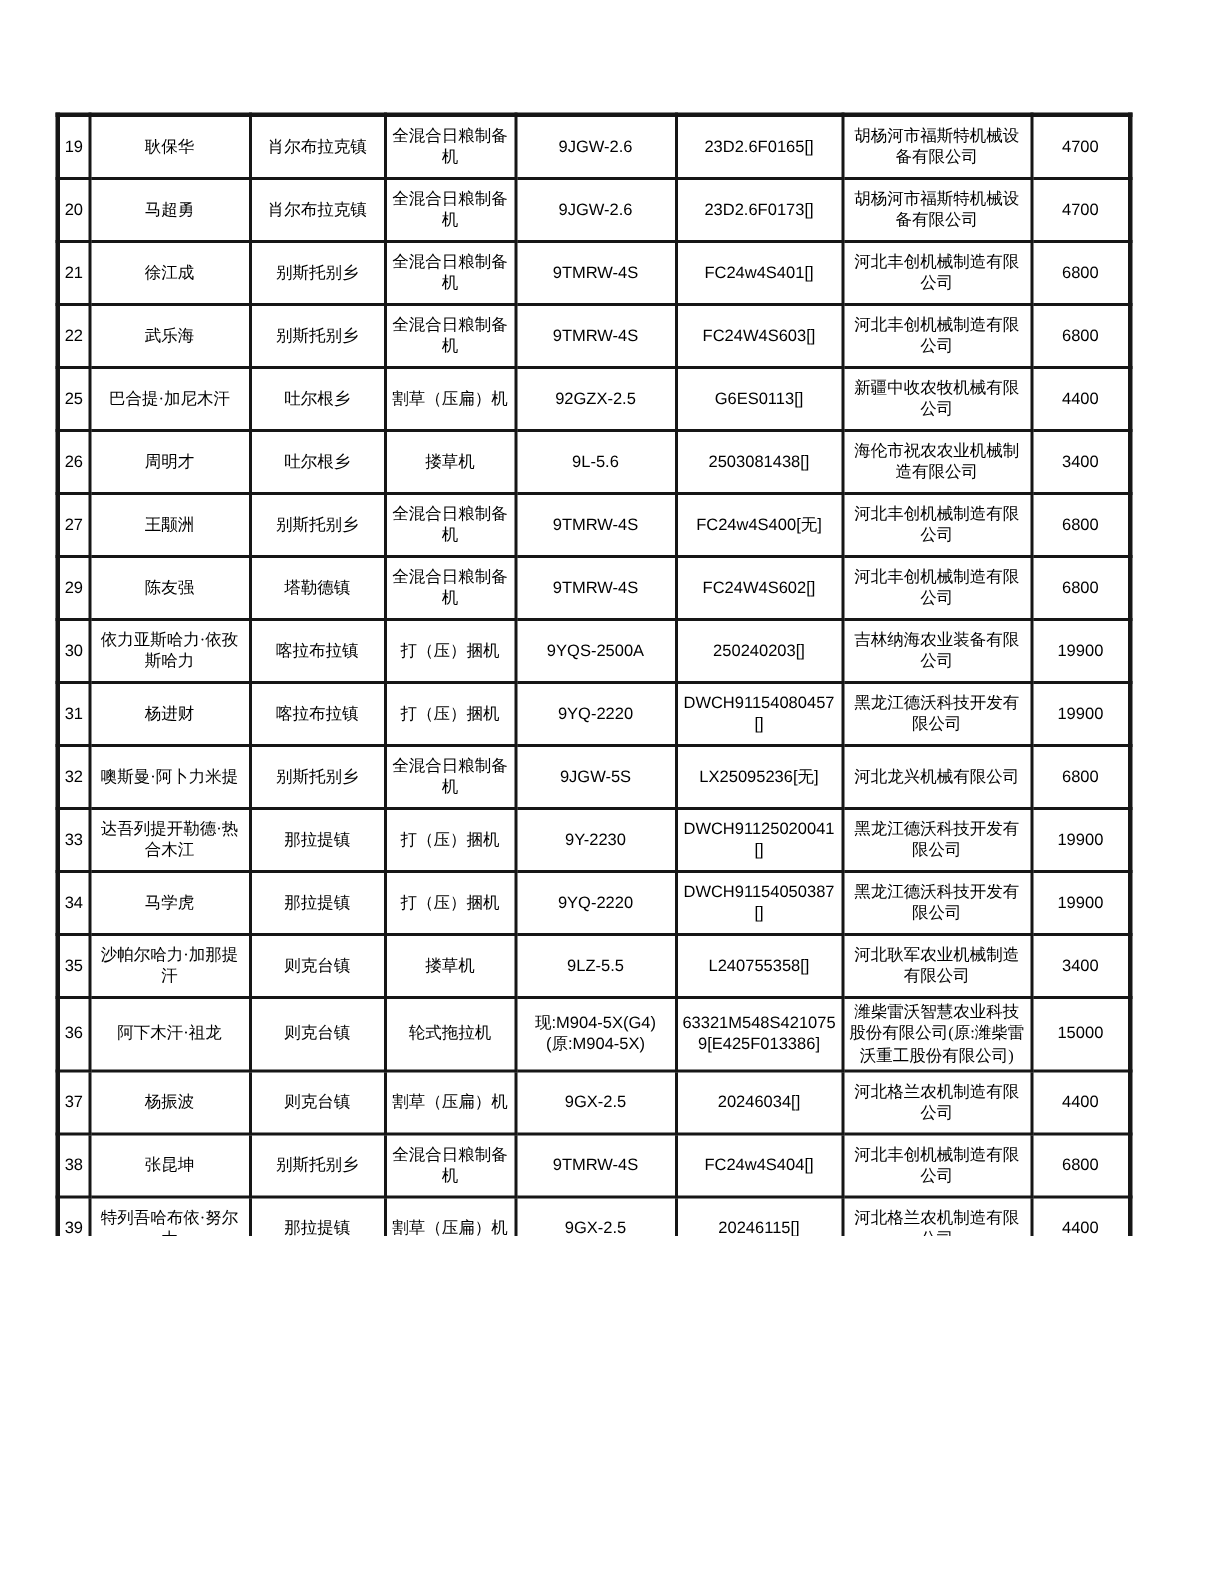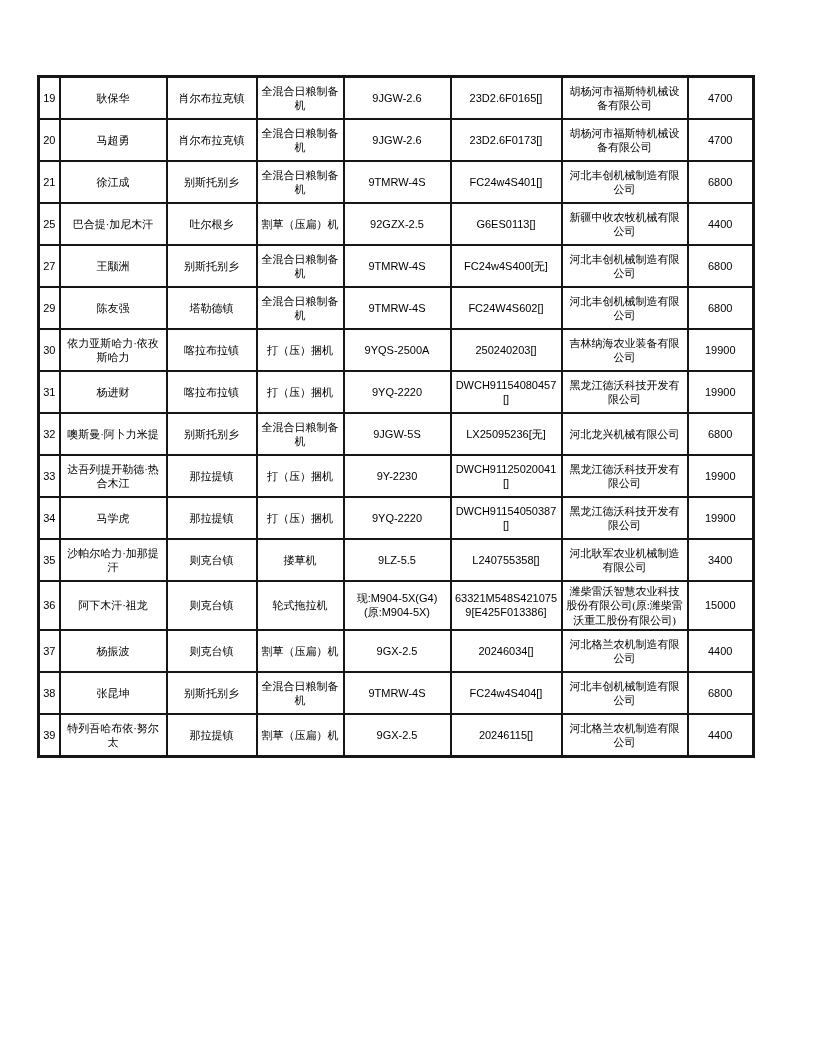--- a/index.html
+++ b/index.html
@@ -96,30 +96,50 @@
           <td class="cell-no">21</td>
           <td class="cell-name">徐江成</td>
           <td class="cell-town">别斯托别乡</td>
           <td class="cell-type">全混合日粮制备机</td>
           <td class="cell-model">9TMRW-4S</td>
           <td class="cell-serial">FC24w4S401[]</td>
           <td class="cell-manufacturer">河北丰创机械制造有限公司</td>
           <td class="cell-price">6800</td>
         </tr>
         <tr>
+          <td class="cell-no">22</td>
+          <td class="cell-name">武乐海</td>
+          <td class="cell-town">别斯托别乡</td>
+          <td class="cell-type">全混合日粮制备机</td>
+          <td class="cell-model">9TMRW-4S</td>
+          <td class="cell-serial">FC24W4S603[]</td>
+          <td class="cell-manufacturer">河北丰创机械制造有限公司</td>
+          <td class="cell-price">6800</td>
+        </tr>
+        <tr>
           <td class="cell-no">25</td>
           <td class="cell-name">巴合提·加尼木汗</td>
           <td class="cell-town">吐尔根乡</td>
           <td class="cell-type">割草（压扁）机</td>
           <td class="cell-model">92GZX-2.5</td>
           <td class="cell-serial">G6ES0113[]</td>
           <td class="cell-manufacturer">新疆中收农牧机械有限公司</td>
           <td class="cell-price">4400</td>
         </tr>
         <tr>
+          <td class="cell-no">26</td>
+          <td class="cell-name">周明才</td>
+          <td class="cell-town">吐尔根乡</td>
+          <td class="cell-type">搂草机</td>
+          <td class="cell-model">9L-5.6</td>
+          <td class="cell-serial">2503081438[]</td>
+          <td class="cell-manufacturer">海伦市祝农农业机械制造有限公司</td>
+          <td class="cell-price">3400</td>
+        </tr>
+        <tr>
           <td class="cell-no">27</td>
           <td class="cell-name">王颙洲</td>
           <td class="cell-town">别斯托别乡</td>
           <td class="cell-type">全混合日粮制备机</td>
           <td class="cell-model">9TMRW-4S</td>
           <td class="cell-serial">FC24w4S400[无]</td>
           <td class="cell-manufacturer">河北丰创机械制造有限公司</td>
           <td class="cell-price">6800</td>
         </tr>
         <tr>

